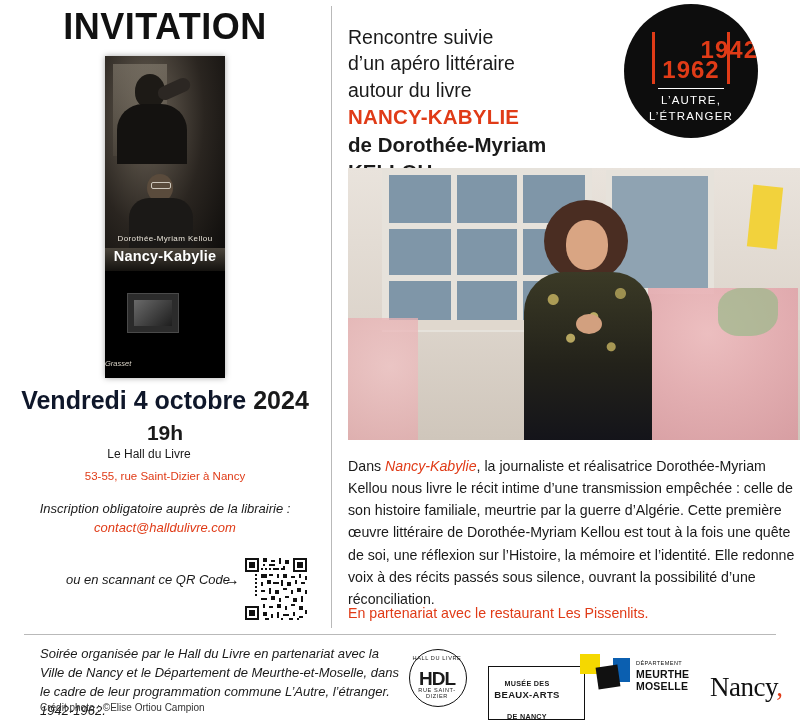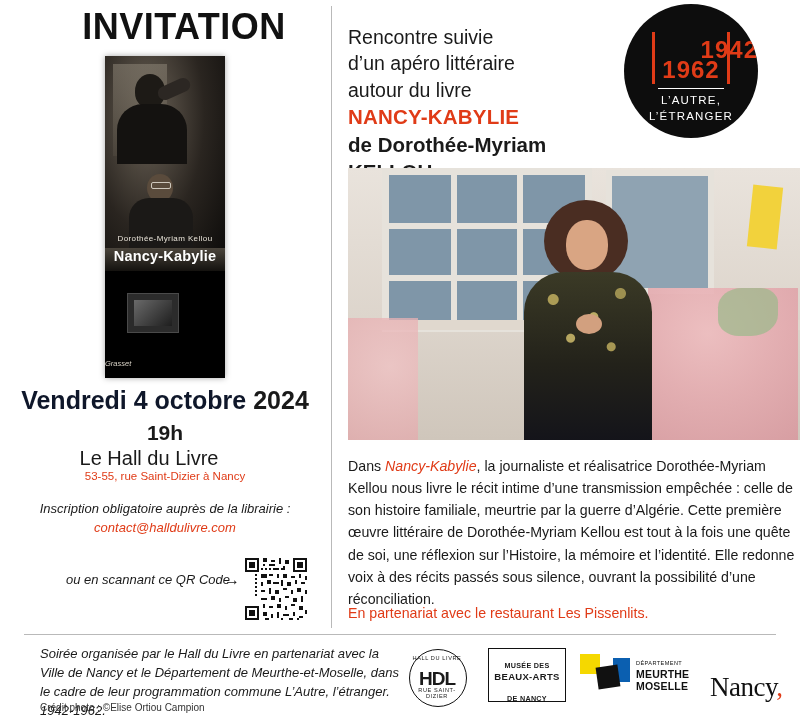--- a/index.html
+++ b/index.html
@@ -32,21 +32,20 @@
   .invitation-title {
     position: absolute;
     left: 0;
     top: 6px;
     width: 330px;
     text-align: center;
     font-size: 36px;
     font-weight: bold;
     letter-spacing: 0.5px;
     color: #111;
-    padding-left: 19px;
   }
 
   
   .book-cover {
     position: absolute;
     left: 105px;
     top: 56px;
     width: 120px;
     height: 322px;
     background: #000;
@@ -185,21 +184,21 @@
     width: 330px;
     text-align: center;
     font-size: 21px;
     font-weight: bold;
   }
   .venue {
     position: absolute;
     left: 0; top: 447px;
     width: 298px;
     text-align: center;
-    font-size: 20px;
+    font-size: 12px;
   }
   .address {
     position: absolute;
     left: 0; top: 470px;
     width: 330px;
     text-align: center;
     font-size: 11.5px;
     color: #e03b17;
   }
   .inscription {
@@ -516,23 +515,24 @@
   .logo-hall .hdl-bot {
     position: absolute;
     left: 0; bottom: 7px;
     width: 58px;
     text-align: center;
     font-size: 5.6px;
     letter-spacing: 0.6px;
   }
   .logo-musee {
     position: absolute;
-    left: 80px; top: 0;
+    left: 80px; top: 18px;
     width: 76px; height: 52px;
     border: 1.4px solid #111;
+    padding-left: 19px;
   }
   .logo-musee .lm-l1 {
     position: absolute;
     left: 0; top: 12px;
     width: 76px; text-align: center;
     font-size: 7.2px; font-weight: bold; letter-spacing: 0.3px;
   }
   .logo-musee .lm-l2 {
     position: absolute;
     left: 0; top: 22px;

